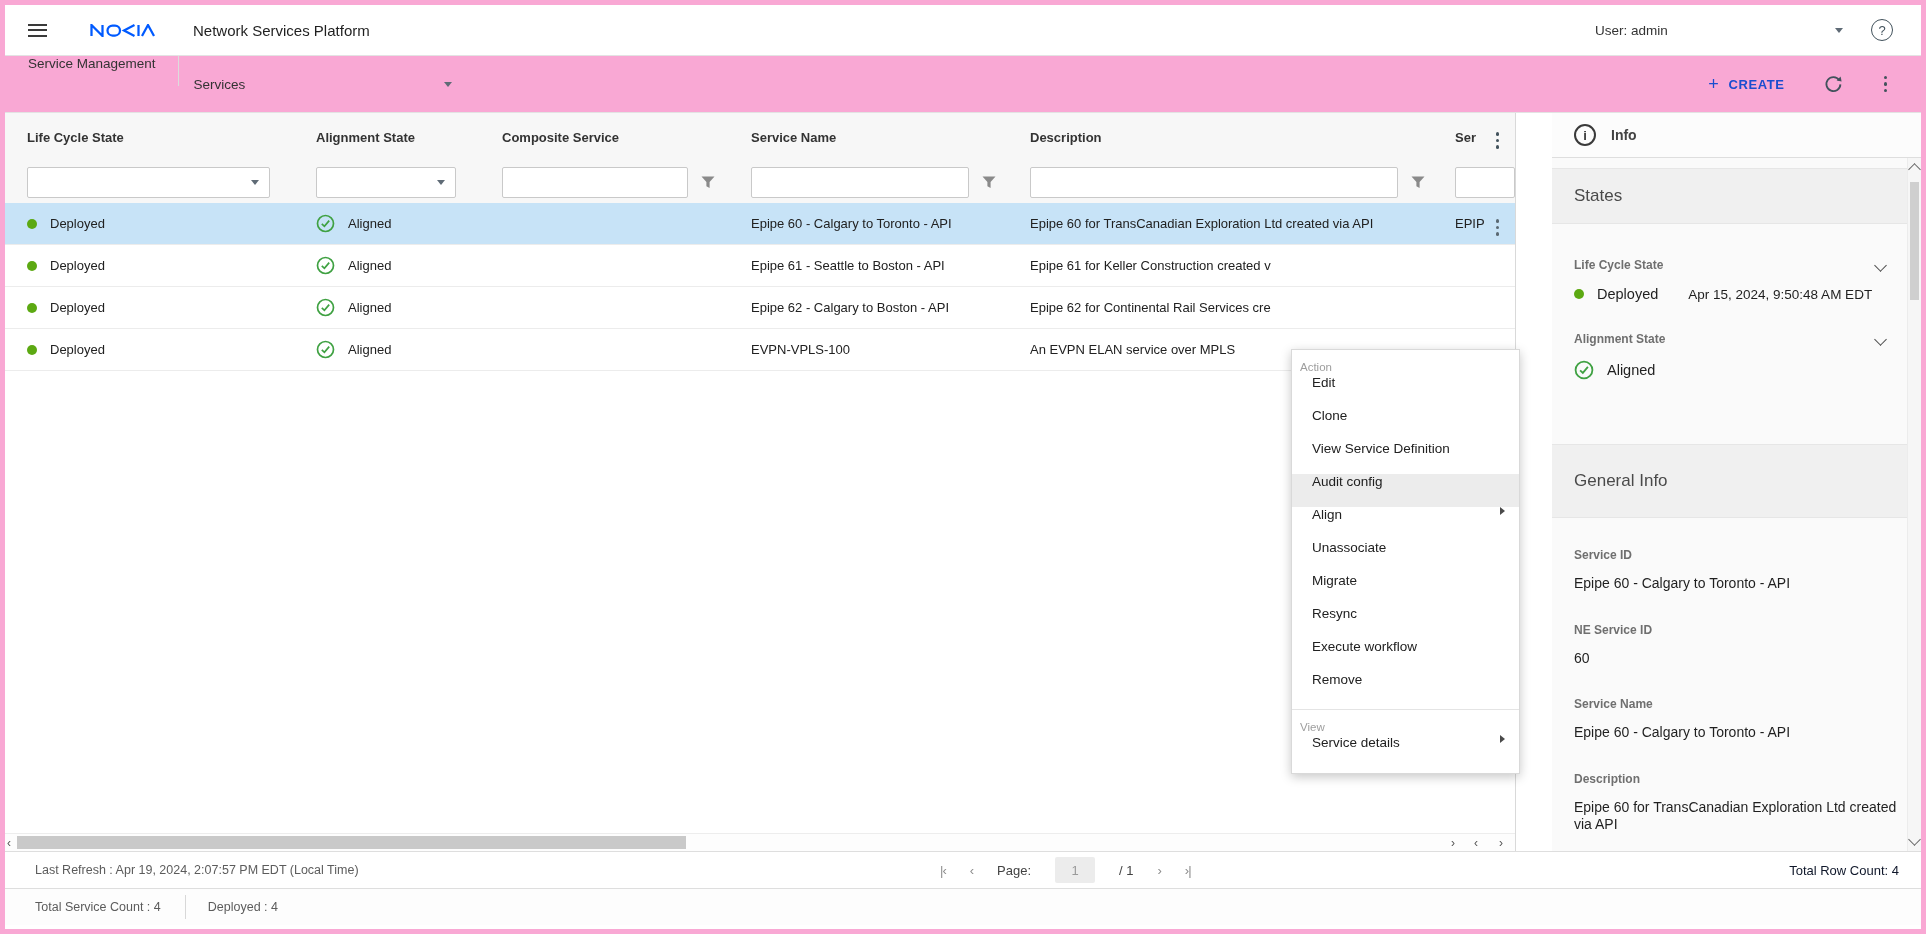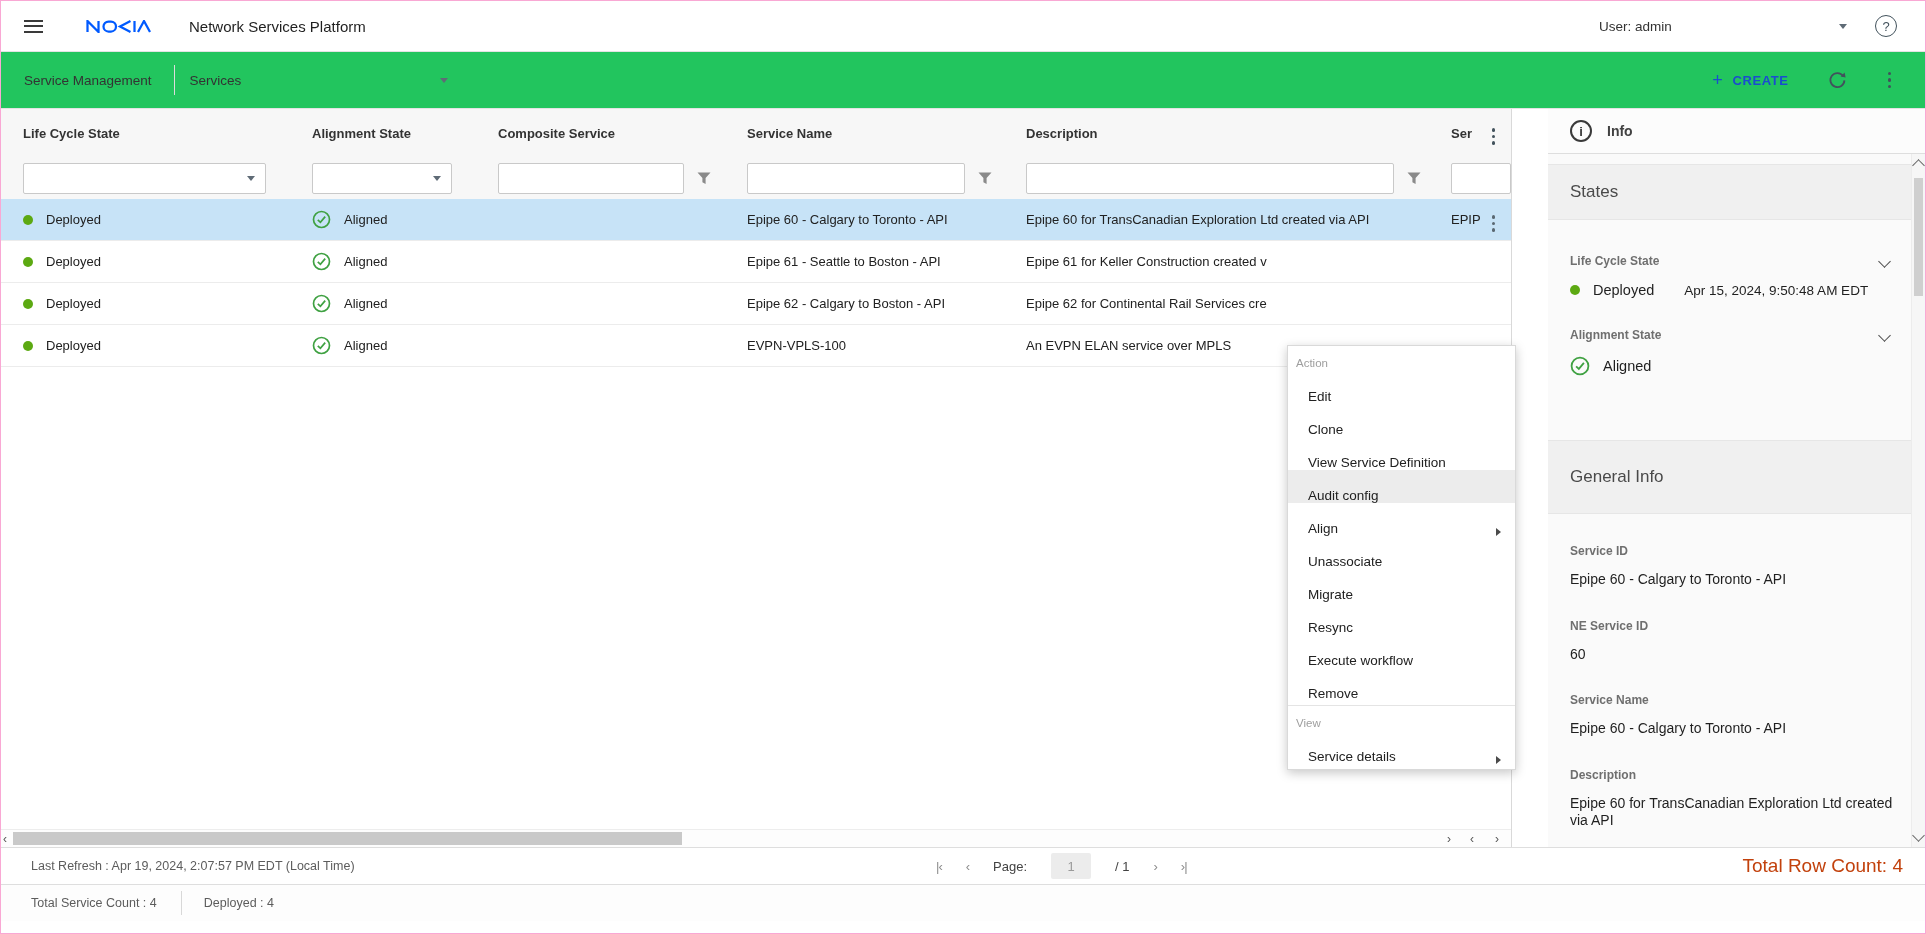--- a/index.html
+++ b/index.html
@@ -1,34 +1,34 @@
 <!DOCTYPE html>
 <html><head>
 <meta charset="utf-8">
 <style>
   * { box-sizing: border-box; margin: 0; padding: 0; }
   body { font-family: "Liberation Sans", "DejaVu Sans", sans-serif; background:#fff; }
   .window {
     position: relative; width: 1926px; height: 934px;
-    border: 1px solid #f9a8d4; background: #fff; overflow: hidden;
+    border: 5px solid #f9a8d4; background: #fff; overflow: hidden;
   }
 
   
   .topbar { height: 51px; display: flex; align-items: center; background:#fff; border-bottom:1px solid #e3e3e3; }
   .hamburger { margin-left: 23px; width: 19px; height: 13px; display:flex; flex-direction:column; justify-content:space-between; cursor:pointer; }
   .hamburger span { height: 2px; background:#3a3a3a; }
   .logo { margin-left: 43px; }
   .app-title { margin-left: 37px; font-size: 15px; color:#1f1f1f; }
   .user-menu { margin-left:auto; width: 248px; display:flex; align-items:center; justify-content:space-between; font-size:13.5px; color:#333; cursor:pointer; }
   .caret-down { width:0; height:0; border-left:4px solid transparent; border-right:4px solid transparent; border-top:5px solid #5f6b76; }
   .help-icon { margin-left: 28px; margin-right: 28px; width: 22px; height: 22px; border:1.6px solid #42525c; border-radius:50%;
     display:flex; align-items:center; justify-content:center; font-size:13px; color:#42525c; cursor:pointer; }
 
   
-  .toolbar { height: 57px; display:flex; align-items:center; background:#22c55e; border-bottom:1px solid #e3e3e3; }
+  .toolbar { height: 57px; display:flex; background:#f9a8d4; border-bottom:1px solid #e3e3e3; }
   .breadcrumb { margin-left: 23px; font-size: 13.5px; color:#333; cursor:pointer; }
   .vdiv { width:1px; height:30px; background:#dcdcdc; margin-left: 22px; }
   .view-select { margin-left: 15px; width: 258px; display:flex; align-items:center; justify-content:space-between; font-size:13.5px; color:#333; cursor:pointer; }
   .toolbar-right { margin-left:auto; display:flex; align-items:center; gap: 38px; padding-right: 32px; }
   .create-btn { display:flex; align-items:center; gap:9px; background:none; border:none; cursor:pointer;
     color:#1a4dcf; font-family:inherit; font-size:13px; font-weight:bold; letter-spacing:.6px; }
   .create-btn .plus { font-size:18px; font-weight:normal; line-height:1; }
   .kebab { display:flex; flex-direction:column; gap:3px; cursor:pointer; padding:2px; }
   .kebab i { width:3.5px; height:3.5px; border-radius:50%; background:#42525c; }
 
@@ -56,21 +56,21 @@
 
   
   .hscroll { margin-top:auto; height:18px; position:relative; background:#fdfdfd; border-top:1px solid #ededed; }
   .hs-arrow { position:absolute; top:1px; font-size:12px; color:#555; line-height:16px; cursor:pointer; }
   .hs-thumb { position:absolute; left:12px; top:2px; width:669px; height:13px; background:#c9c9c9; cursor:grab; }
 
   
   .ctx-menu { position:absolute; left:1286px; top:236px; width:229px; background:#fff; border:1px solid #d9d9d9;
     box-shadow:0 3px 10px rgba(0,0,0,.22); z-index:30; padding-bottom:5px; }
   .ctx-header { padding:11px 8px 2px; font-size:11.5px; color:#9e9e9e; }
-  .ctx-item { height:33px; display:flex; align-items:flex-end; justify-content:space-between; padding:0 14px 0 20px; font-size:13.5px; color:#212121; cursor:pointer; }
+  .ctx-item { height:33px; display:flex; align-items:flex-start; justify-content:space-between; padding:0 14px 0 20px; font-size:13.5px; color:#212121; cursor:pointer; }
   .ctx-item.hl { background:#ececec; }
   .ctx-divider { border-top:1px solid #e4e4e4; margin-top:4px; }
   .subarrow { width:0; height:0; border-top:4.5px solid transparent; border-bottom:4.5px solid transparent; border-left:5.5px solid #4a4a4a; }
 
   
   .info-panel { width:395px; background:#fafafa; display:flex; flex-direction:column; }
   .panel-header { height:45px; flex:none; display:flex; align-items:center; background:#fcfcfc; border-bottom:1px solid #dedede; }
   .info-icon { margin-left:22px; width:22px; height:22px; border:2px solid #3a3a3a; border-radius:50%;
     display:flex; align-items:center; justify-content:center; font-size:13px; font-weight:bold; color:#3a3a3a; }
   .panel-title { margin-left:15px; font-size:14px; font-weight:bold; color:#424242; }
@@ -94,21 +94,21 @@
   .vs-thumb { position:absolute; left:2px; top:24px; width:9px; height:118px; background:#cfcfcf; cursor:grab; }
 
   
   .statusbar { height:37px; border-top:1px solid #dedede; background:#fff; position:relative; display:flex; align-items:center; font-size:12.5px; color:#5c5c5c;gap:23px; }
   .last-refresh { margin-left:30px; }
   .pager { position:absolute; left:935px; top:0; height:100%; display:flex; align-items:center; gap:24px; color:#8d8d8d; font-size:13px; }
   .pg-btn { cursor:pointer; letter-spacing:-1px; font-size:13px; color:#8d8d8d; }
   .page-label { color:#424242; font-size:13px; }
   .page-input { width:40px; height:26px; background:#ececec; border:none; border-radius:2px; text-align:center; color:#9a9a9a; font-family:inherit; font-size:13px; }
   .page-total { color:#424242; }
-  .row-count { margin-left:auto; margin-right:22px; font-size:19px; color:#c2410c; }
+  .row-count { margin-left:auto; margin-right:22px; font-size:13px; color:#0f172a; }
 
   
   .footer { height:37px; border-top:1px solid #dedede; background:#fdfdfd; display:flex; align-items:center; font-size:12.5px; color:#5c5c5c; }
   .footer .f1 { margin-left:30px; padding-right:24px; border-right:1px solid #d8d8d8; height:24px; display:flex; align-items:center; }
   .footer .f2 { padding-left:22px; }
 </style>
 </head>
 <body>
 
 <div class="window">

